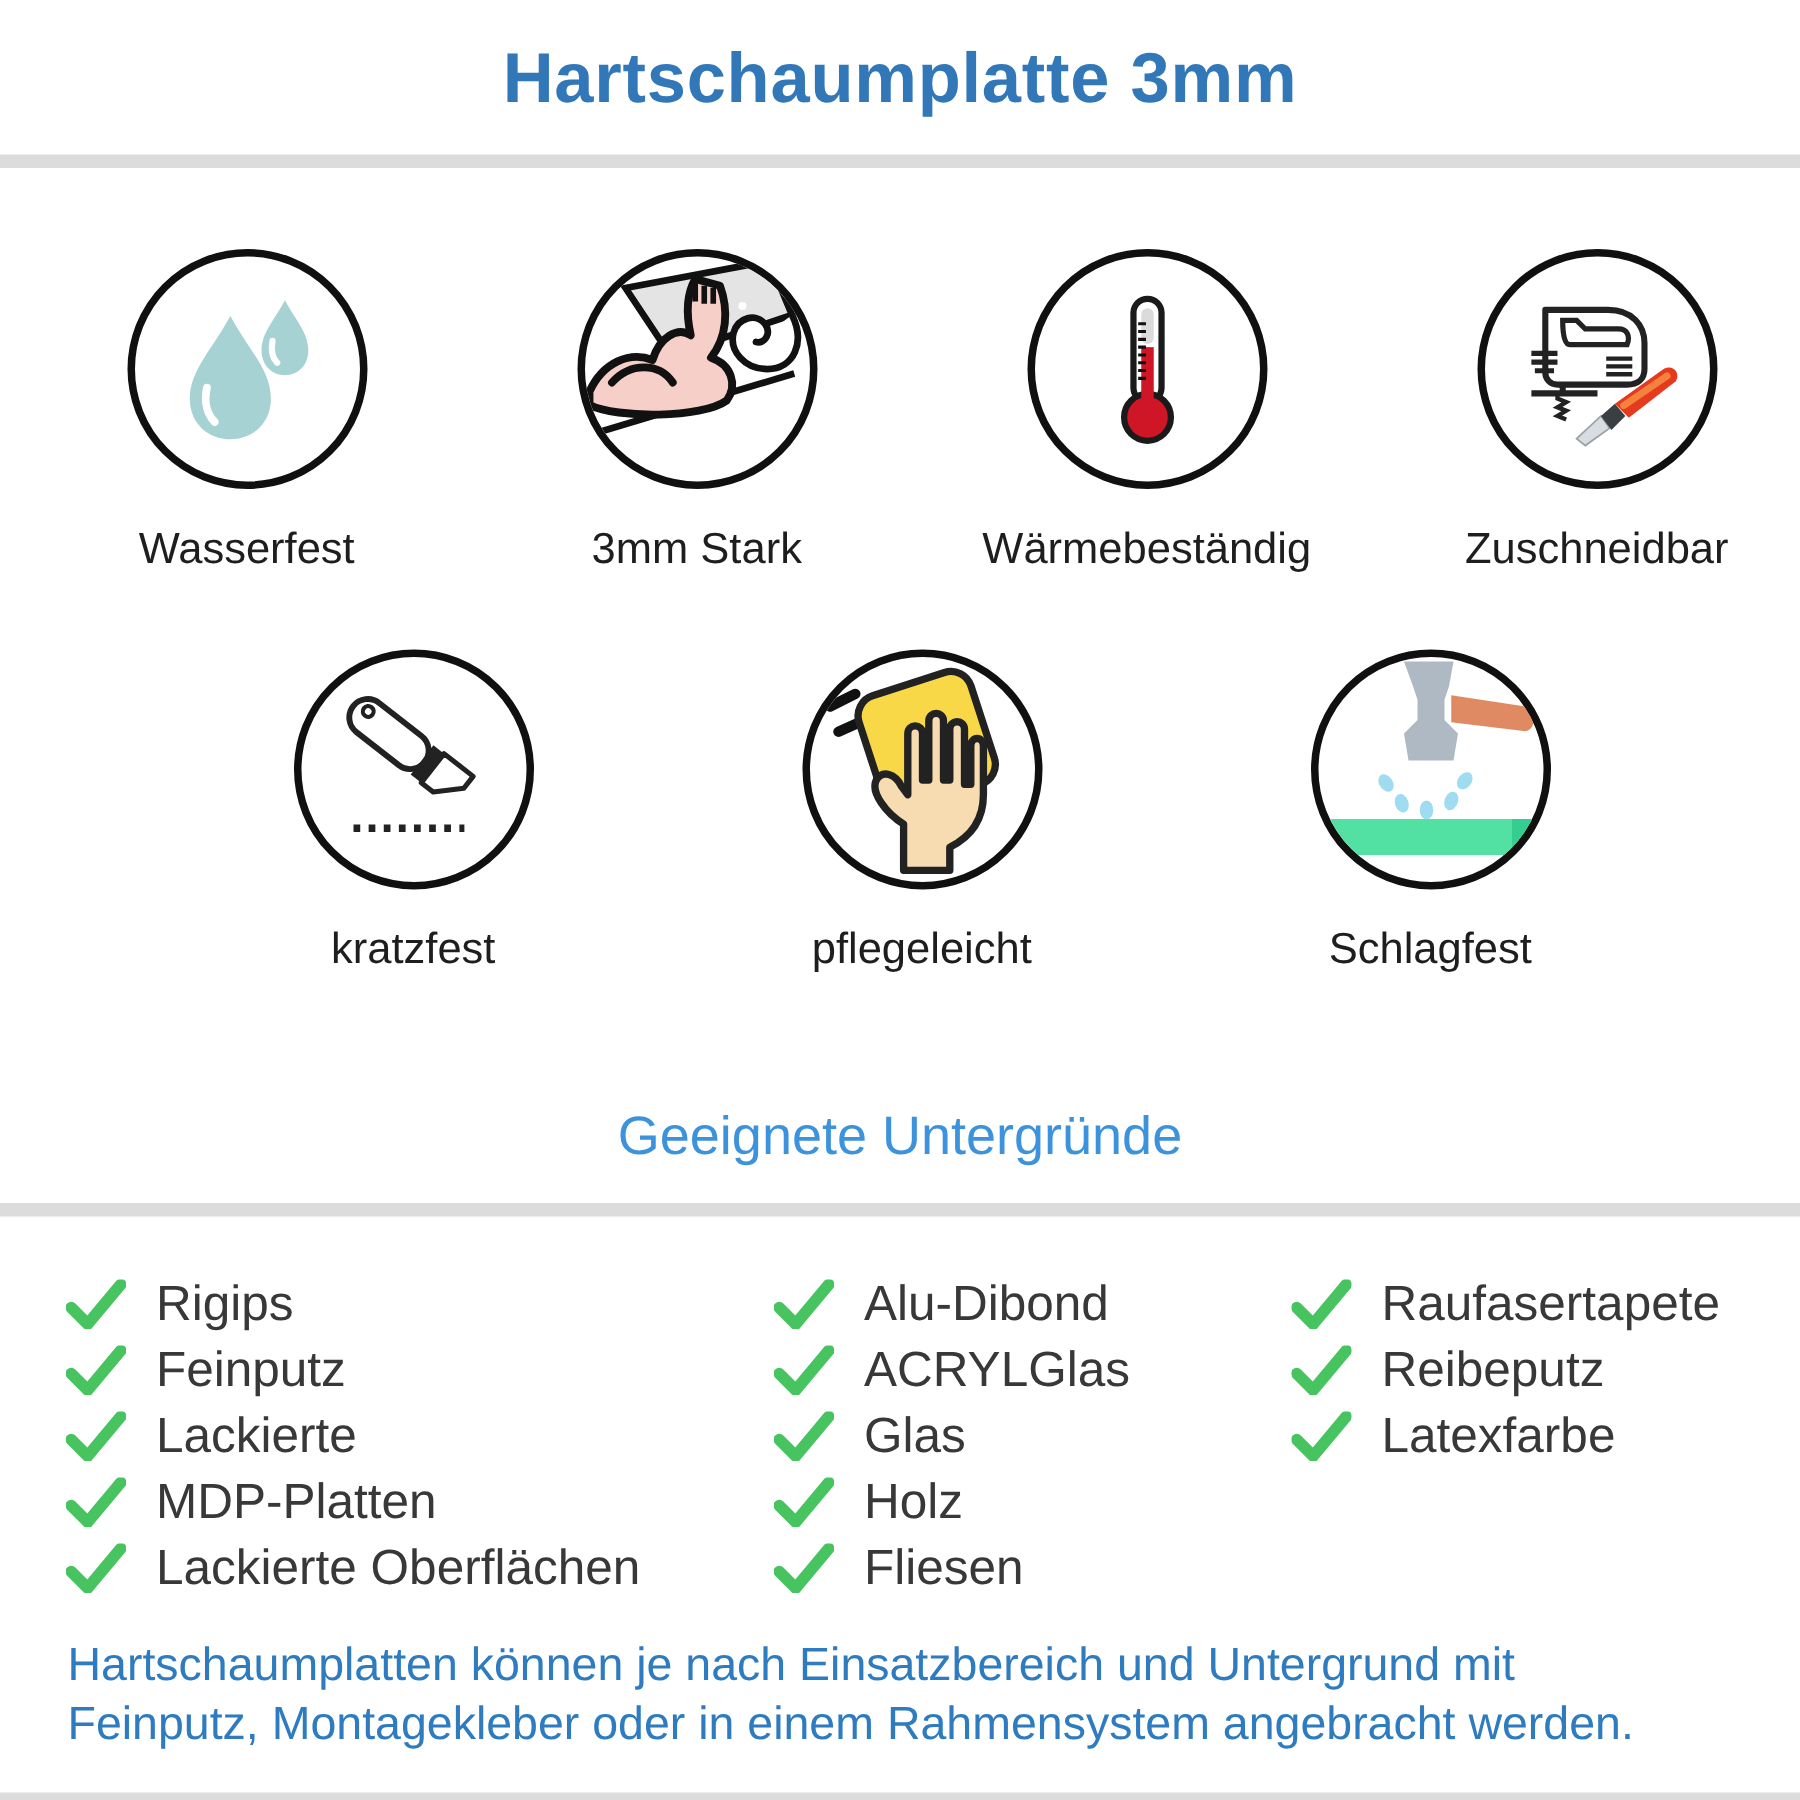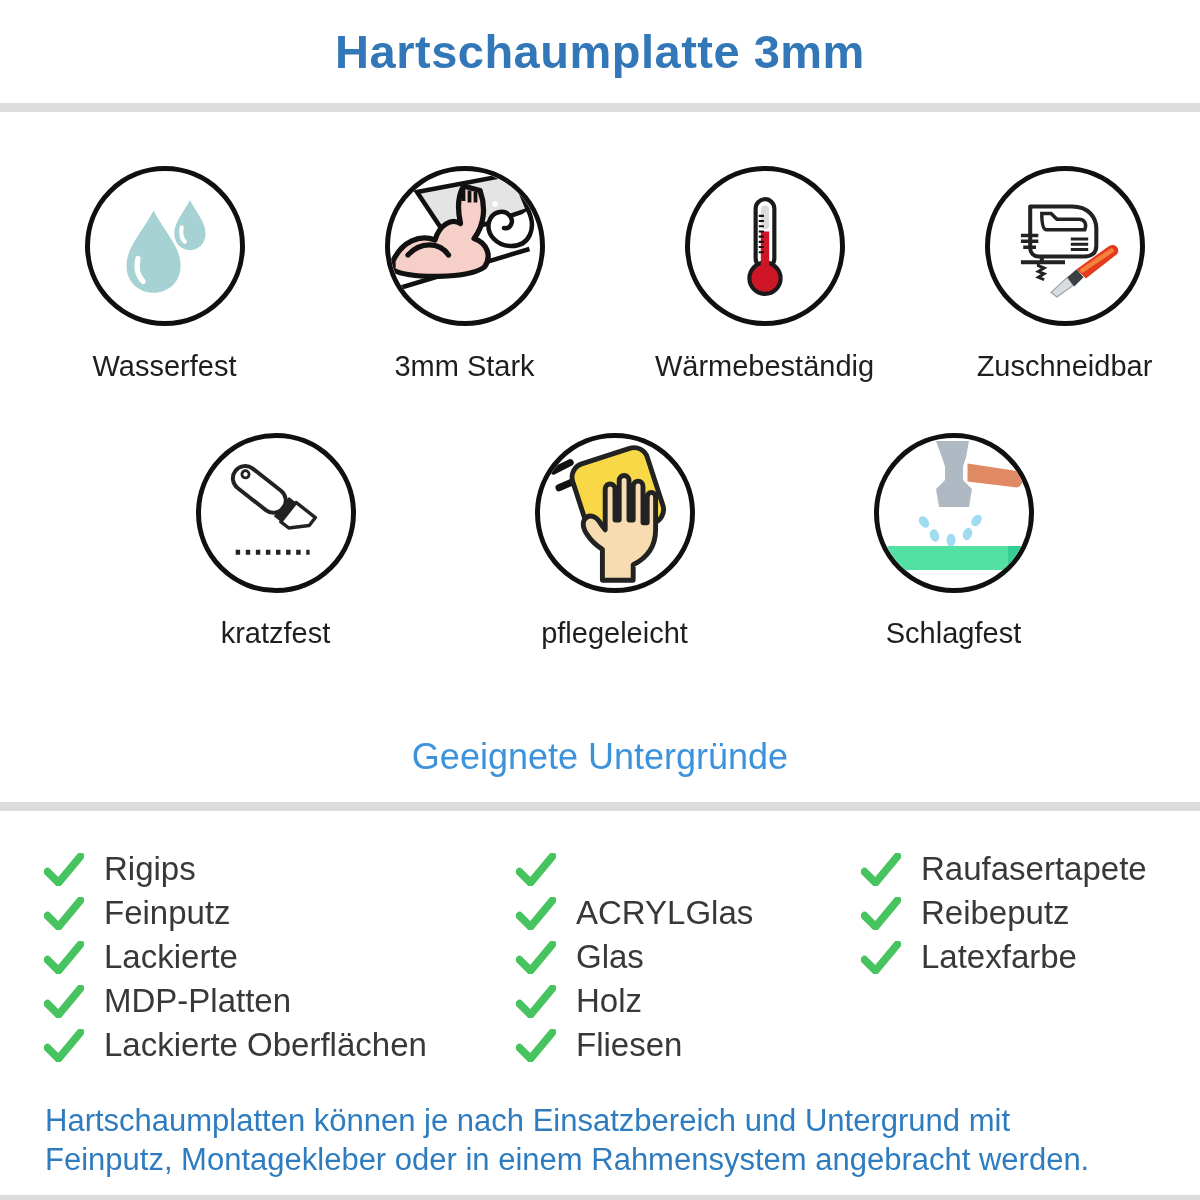--- a/index.html
+++ b/index.html
@@ -20,21 +20,21 @@
   .feature .caption{margin-top:24px;font-size:29px;font-weight:500;color:#1e1e1e;}
   .sub-heading{margin-top:76px;text-align:center;font-size:36px;font-weight:500;color:#3D93DB;}
   .sub-heading{height:62px;line-height:62px;}
   .checklist{display:flex;margin-top:36px;padding-left:28px;margin-left:16px;}
   .col{list-style:none;margin:0;padding:0;}
   .col.c1{width:472px;}
   .col.c2{width:345px;}
   .col.c3{flex:1;}
   .col li{display:flex;align-items:center;gap:20px;height:44px;font-size:33px;font-weight:500;color:#383838;}
   .check{flex:0 0 auto;}
-  .footer{margin-top:34px;padding-left:45px;font-size:31px;font-weight:500;color:#2E7CBF;line-height:39px;}
+  .footer{margin-top:23px;padding-left:45px;font-size:31px;font-weight:500;color:#2E7CBF;line-height:39px;}
   .bottom-bar{position:absolute;left:0;bottom:0;width:100%;height:5px;background:#DCDCDC;}
 </style>
 </head>
 <body>
 
 <div class="page">
 
   <div class="title">Hartschaumplatte 3mm</div>
   <div class="divider d1"></div>
 
@@ -184,20 +184,21 @@
           </svg>
           <span>Lackierte Oberflächen</span>
         </li>
     </ul>
 
     <ul class="col c2">
       <li>
           <svg class="check" width="40" height="33" viewBox="0 0 36 30">
             <path d="M3 17 L13 27 L33 3" stroke="#47C35F" stroke-width="7" fill="none" stroke-linecap="round" stroke-linejoin="round"></path>
           </svg>
+          <span>Alu-Dibond</span>
         </li>
       <li>
           <svg class="check" width="40" height="33" viewBox="0 0 36 30">
             <path d="M3 17 L13 27 L33 3" stroke="#47C35F" stroke-width="7" fill="none" stroke-linecap="round" stroke-linejoin="round"></path>
           </svg>
           <span>ACRYLGlas</span>
         </li>
       <li>
           <svg class="check" width="40" height="33" viewBox="0 0 36 30">
             <path d="M3 17 L13 27 L33 3" stroke="#47C35F" stroke-width="7" fill="none" stroke-linecap="round" stroke-linejoin="round"></path>

